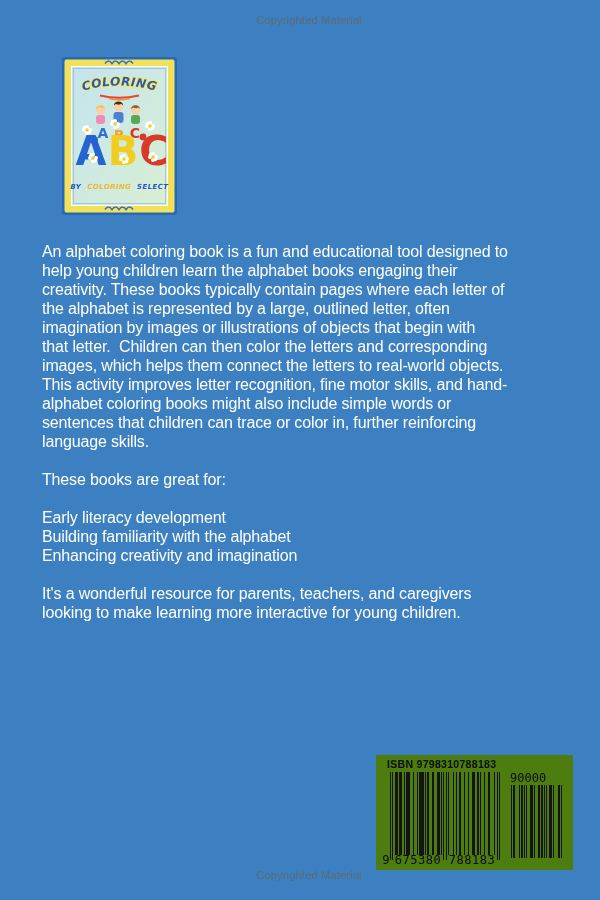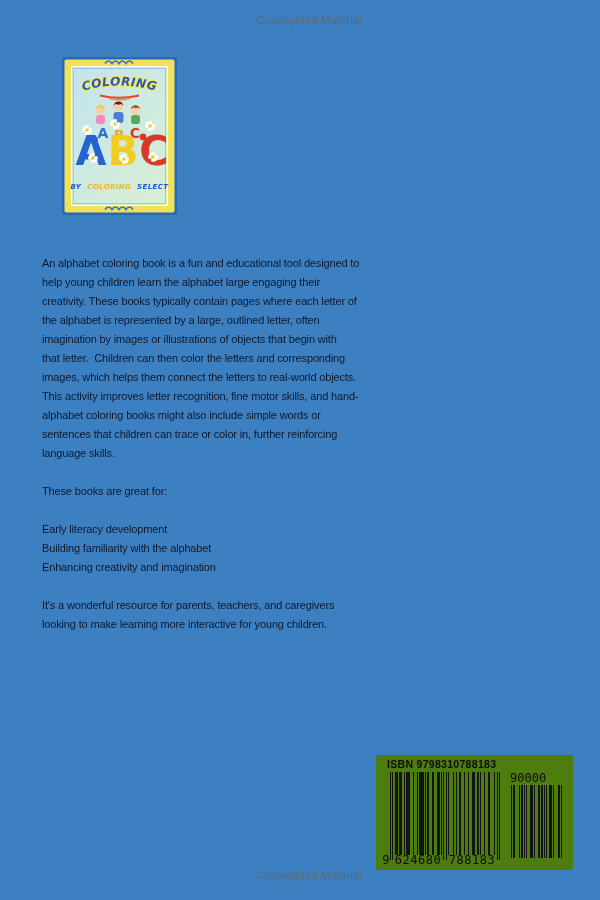--- a/index.html
+++ b/index.html
@@ -14,23 +14,23 @@
   }
   .copyright.top{top:14px;}
   .copyright.bottom{top:869px;}
 
   
   .cover-thumb{position:absolute;left:62px;top:57px;width:115px;height:158px;}
   .cover-thumb svg{display:block;width:115px;height:158px;}
 
   
   .description{
-    position:absolute;left:42px;top:254px;width:520px;
-    font-size:11px;line-height:19px;letter-spacing:-0.15px;
-    color:#0f172a;
+    position:absolute;left:42px;top:242px;width:520px;
+    font-size:16px;line-height:19px;letter-spacing:-0.15px;
+    color:#ffffff;
   }
   .tl{height:19px;white-space:pre;}
 
   
   .barcode-box{
     position:absolute;left:376px;top:755px;width:197px;height:115px;
     background:#4d7c0f;color:#0d0d0d;
   }
   .isbn-label{
     position:absolute;left:11px;top:3px;
@@ -129,21 +129,21 @@
       <text x="57.5" y="132" text-anchor="middle" font-family="DejaVu Sans, sans-serif" font-size="7" font-weight="bold" font-style="italic" letter-spacing="0.4">
         <tspan fill="#2456c8">BY</tspan>
         <tspan dx="3" fill="#f0b429">COLORING</tspan>
         <tspan dx="3" fill="#2456c8">SELECT</tspan>
       </text>
     </svg>
   </div>
 
   <div class="description">
     <div class="tl">An alphabet coloring book is a fun and educational tool designed to</div>
-    <div class="tl">help young children learn the alphabet large engaging their</div>
+    <div class="tl">help young children learn the alphabet books engaging their</div>
     <div class="tl">creativity. These books typically contain pages where each letter of</div>
     <div class="tl">the alphabet is represented by a large, outlined letter, often</div>
     <div class="tl">imagination by images or illustrations of objects that begin with</div>
     <div class="tl">that letter.  Children can then color the letters and corresponding</div>
     <div class="tl">images, which helps them connect the letters to real-world objects.</div>
     <div class="tl">This activity improves letter recognition, fine motor skills, and hand-</div>
     <div class="tl">alphabet coloring books might also include simple words or</div>
     <div class="tl">sentences that children can trace or color in, further reinforcing</div>
     <div class="tl">language skills.</div>
     <div class="tl"></div>
@@ -198,21 +198,21 @@
         <rect x="75" y="0" width="1" height="83"></rect>
         <rect x="76" y="0" width="1" height="83"></rect>
         <rect x="78" y="0" width="1" height="83"></rect>
         <rect x="81" y="0" width="1" height="83"></rect>
         <rect x="85" y="0" width="1" height="83"></rect>
         <rect x="90" y="0" width="1" height="83"></rect>
         <rect x="92" y="0" width="1" height="88"></rect>
         <rect x="94" y="0" width="1" height="88"></rect>
       </svg>
     <div class="bdigit digit-left">9</div>
-    <div class="bdigit digit-g1">624680</div>
+    <div class="bdigit digit-g1">675380</div>
     <div class="bdigit digit-g2">788183</div>
     <div class="addon-label">90000</div>
     <svg id="addon-svg" viewBox="0 0 48 73" preserveAspectRatio="none" shape-rendering="crispEdges" fill="#141414">
         <rect x="1" y="0" width="1" height="73"></rect>
         <rect x="3" y="0" width="1" height="73"></rect>
         <rect x="4" y="0" width="1" height="73"></rect>
         <rect x="8" y="0" width="1" height="73"></rect>
         <rect x="10" y="0" width="1" height="73"></rect>
         <rect x="11" y="0" width="1" height="73"></rect>
         <rect x="13" y="0" width="1" height="73"></rect>

